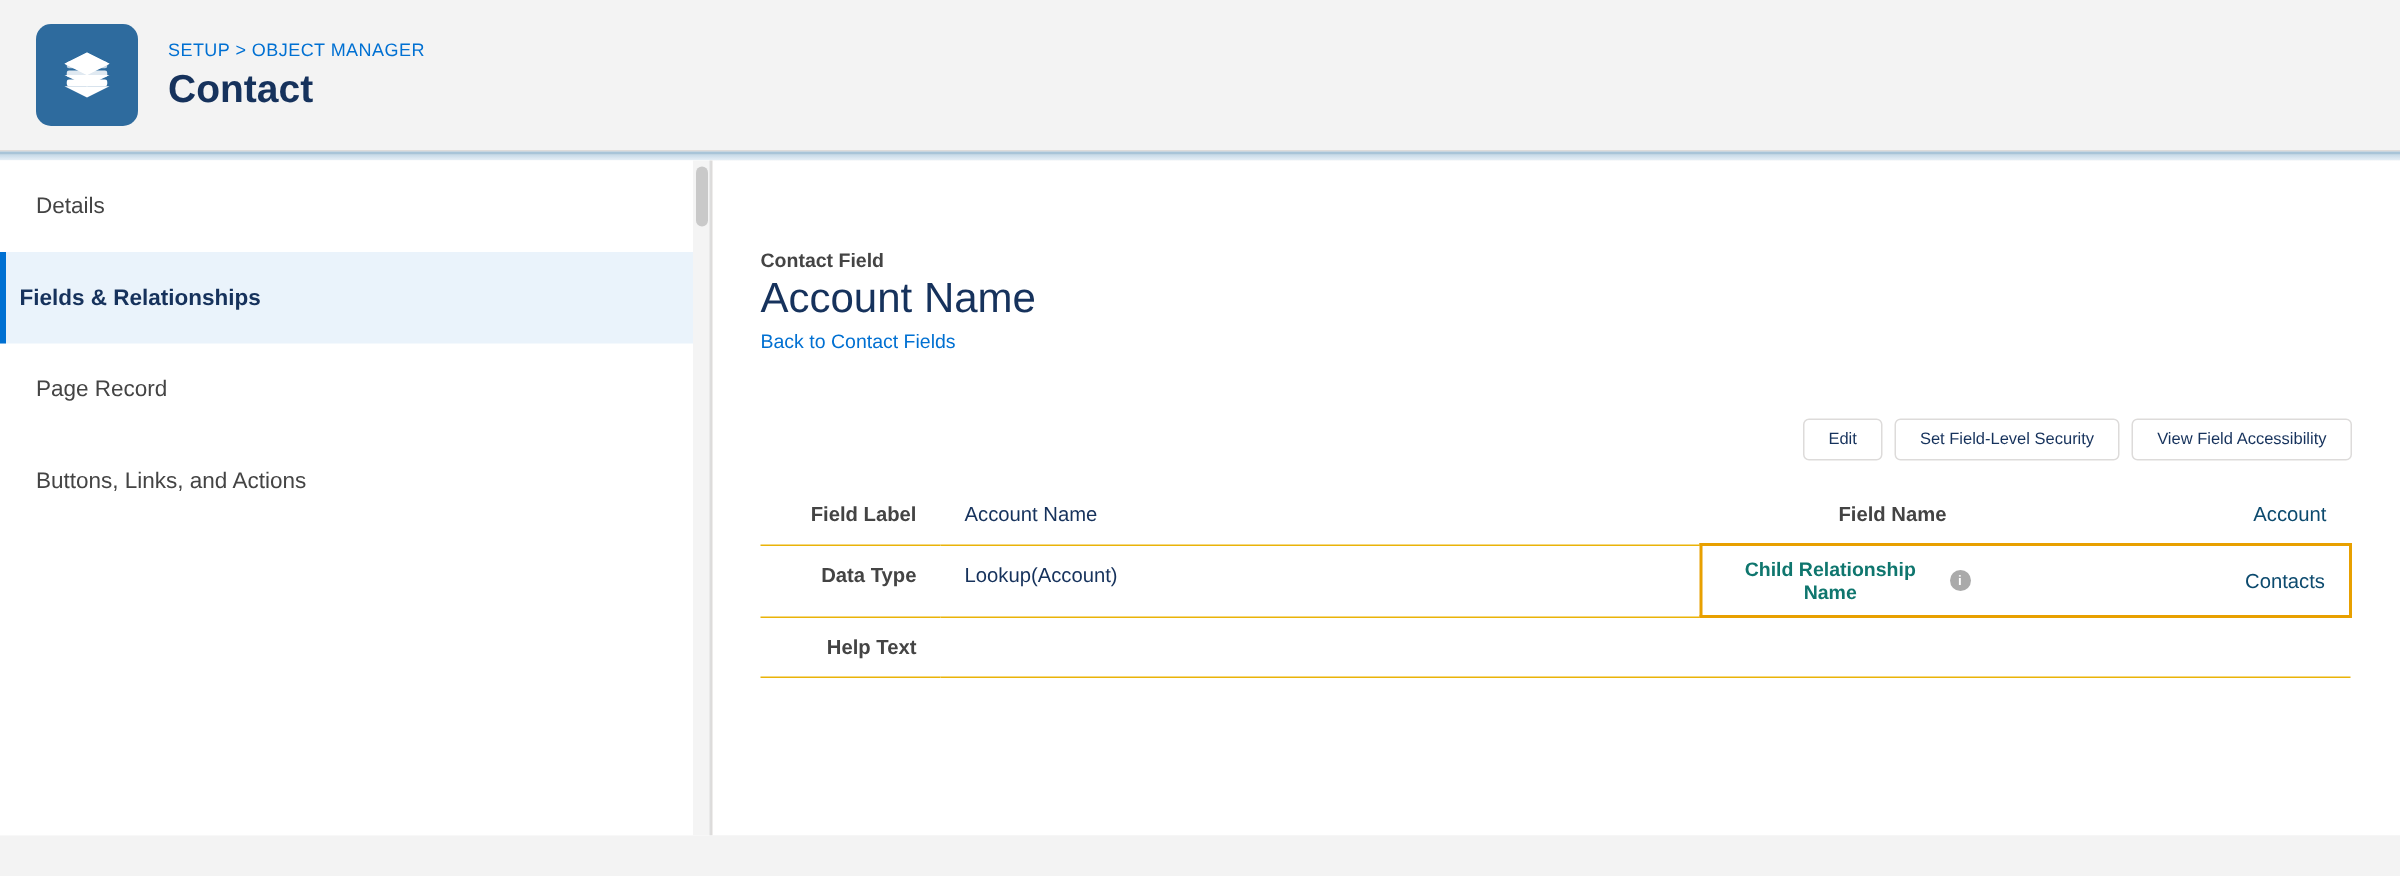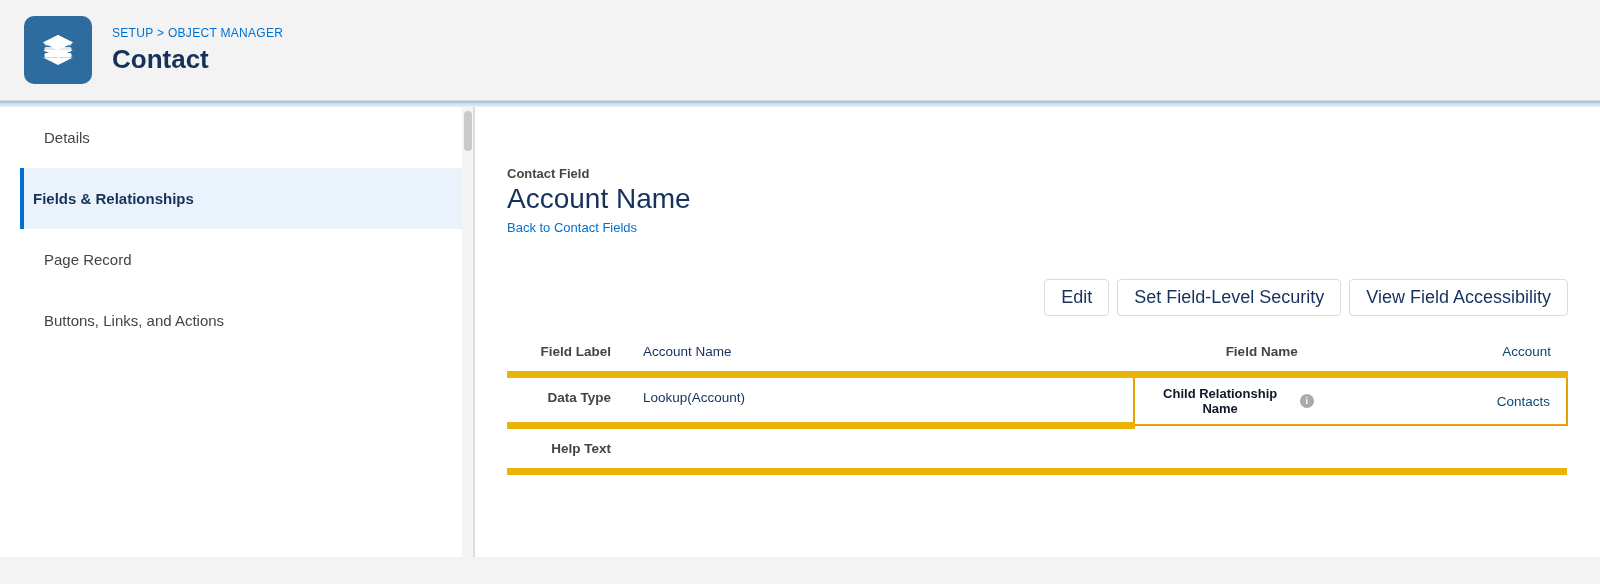--- a/index.html
+++ b/index.html
@@ -95,21 +95,20 @@
       margin-right: 12px;
     }
     .sidebar-item {
       padding: 22px 24px;
       cursor: pointer;
       color: #444;
       font-size: 15px;
       border-bottom: none;
       display: flex;
       align-items: center;
-      margin-left: 20px;
     }
     .sidebar-item.active {
       background: #eaf3fb;
       font-weight: 700;
       color: #16325c;
       border-left: 4px solid #0070d2;
       padding-left: 9px;
     }
 
     
@@ -147,21 +146,21 @@
       justify-content: flex-end;
       gap: 8px;
       margin: 24px 0 16px 0;
     }
     .btn {
       padding: 7px 16px;
       border: 1px solid #dddbda;
       border-radius: 4px;
       background: white;
       color: #16325c;
-      font-size: 18px;
+      font-size: 11px;
       cursor: pointer;
       font-weight: 400;
     }
 
     
     .section-title {
       font-size: 14px;
       font-weight: 700;
       color: #16325c;
       padding: 10px 0 10px 0;
@@ -171,21 +170,21 @@
 
     
     .field-table {
       width: 100%;
       border-collapse: collapse;
       font-size: 13.5px;
     }
     .field-table td {
       padding: 12px 16px;
       vertical-align: top;
-      border-bottom: 7px solid #eab308;
+      border-bottom: 1px solid #eab308;
     }
     .field-table .col-label {
       font-weight: 700;
       color: #444;
       width: 120px;
       text-align: right;
     }
     .field-table .col-value {
       color: #16325c;
       min-width: 200px;
@@ -292,21 +291,21 @@
           <td class="col-value">Account Name</td>
           <td class="col-field-label">Field Name</td>
           <td class="col-field-value">Account</td>
         </tr>
 
         <tr>
           <td class="col-label">Data Type</td>
           <td class="col-value">Lookup(Account)</td>
           <td class="col-field-label" style="border-top: 2px solid rgb(232, 160, 0); border-left: 2px solid rgb(232, 160, 0); border-bottom: 2px solid rgb(232, 160, 0); border-right: none; padding: 8px 0px 8px 12px; vertical-align: middle;">
             <div class="highlighted-cell" style="border: none; padding: 0px;">
-              <span style="font-weight:700; color:#0f172a; text-align:center; font-size:13px;">Child Relationship Name</span>
+              <span style="font-weight:700; color:#0f766e; text-align:center; font-size:13px;">Child Relationship Name</span>
               <span class="info-dot">i</span>
             </div>
           </td>
           <td class="col-field-value" style="border-top: 2px solid rgb(232, 160, 0); border-right: 2px solid rgb(232, 160, 0); border-bottom: 2px solid rgb(232, 160, 0); border-left: none; vertical-align: middle;">
             <div style="border: none; border-radius: 0px 4px 4px 0px; padding: 0px; margin: 0px;">
               <span>Contacts</span>
             </div>
           </td>
         </tr>
 

